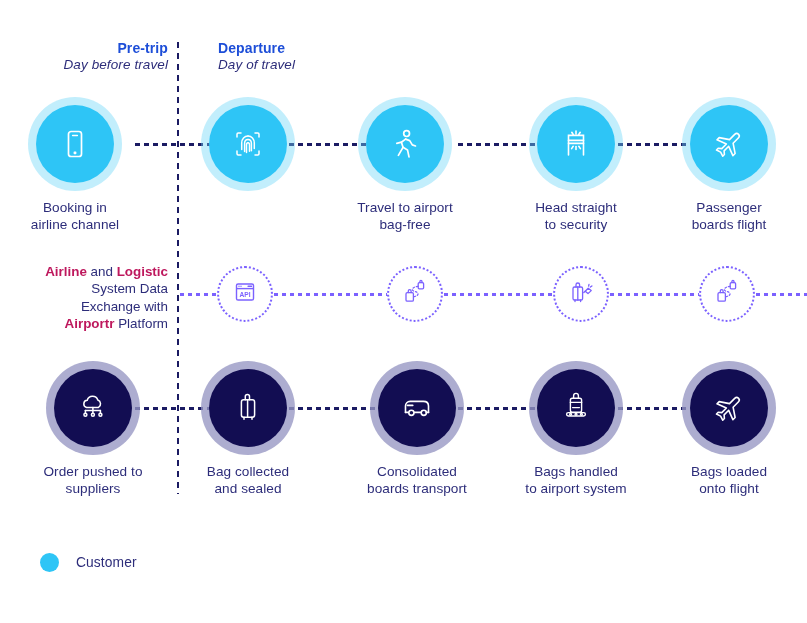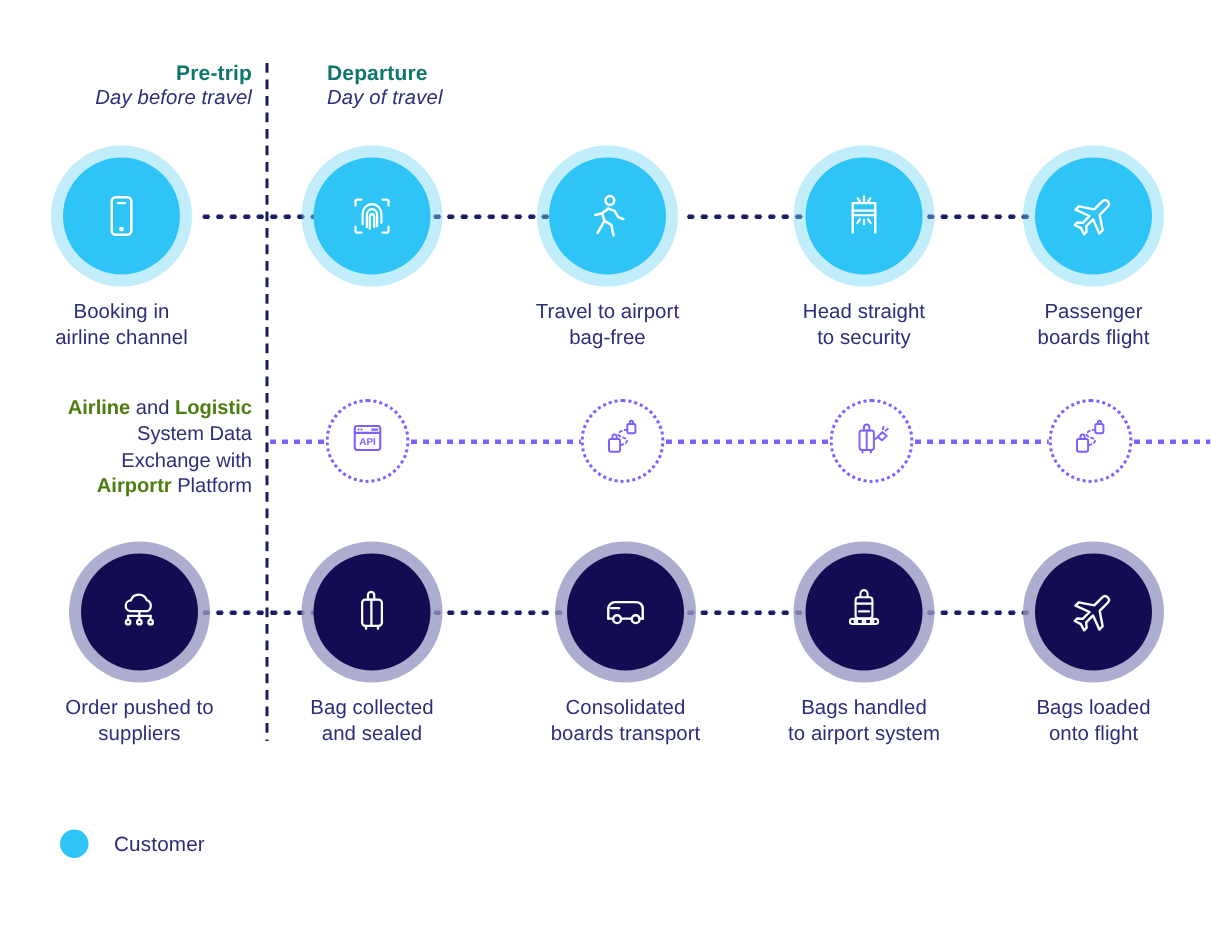--- a/index.html
+++ b/index.html
@@ -9,21 +9,21 @@
     font-family: "Liberation Sans", sans-serif;
     overflow: hidden;
   }
   #stage { position: relative; width: 807px; height: 623px; }
 
   
   .phase { position: absolute; text-align: right; line-height: 1.22; }
   .phase.left  { left: 0;   width: 168px; text-align: right; }
   .phase.right { left: 218px; width: 240px; text-align: left; }
   .phase-title {
-    font-size: 14px; font-weight: bold; color: #0f766e;
+    font-size: 14px; font-weight: bold; color: #1d4ed8;
     letter-spacing: .1px;
   }
   .phase-sub {
     font-size: 13.5px; font-style: italic; color: #2d2d7a;
     letter-spacing: .1px;
   }
 
   
   .divider {
     position: absolute; left: 177px; top: 42px;
@@ -74,21 +74,21 @@
     border-radius: 50%;
     border: 2px dotted #7b61ff;
     display: flex; align-items: center; justify-content: center;
     background: #ffffff;
   }
   .mid-caption {
     position: absolute; left: 0; width: 168px;
     text-align: right; line-height: 1.3;
     font-size: 13.4px; color: #2d2d7a;
   }
-  .mid-caption b { color: #4d7c0f; font-weight: bold; }
+  .mid-caption b { color: #be185d; font-weight: bold; }
 
   
   .legend { position: absolute; left: 40px; top: 549px; }
   .legend-row { display: flex; align-items: center; height: 26px; }
   .legend-dot { width: 19px; height: 19px; border-radius: 50%; }
   .legend-dot.cyan { background: #2ec5f6; }
   .legend-dot.navy { background: #120d52; }
   .legend-label {
     margin-left: 17px; font-size: 13.8px; color: #2d2d7a;
     letter-spacing: .1px;
@@ -108,21 +108,21 @@
     <div class="phase-sub">Day of travel</div>
   </div>
 
   <div class="divider"></div>
 
   <div class="dotrow navy" style="left:133px; top:143px; width:84px;"></div>
   <div class="dotrow navy" style="left:287px; top:143px; width:100px;"></div>
   <div class="dotrow navy" style="left:456px; top:143px; width:90px;"></div>
   <div class="dotrow navy" style="left:616px; top:143px; width:74px;"></div>
 
-  <div class="node" style="left:7px; top:105px;">
+  <div class="node" style="left:1px; top:105px;">
     <div class="bubble cyan">
       <span>
         <svg width="40" height="40" viewBox="0 0 40 40" fill="none" stroke="#ffffff" stroke-width="1.7">
           <rect x="13.5" y="7.5" width="13" height="25" rx="2.6"></rect>
           <line x1="17.6" y1="11.4" x2="22.4" y2="11.4" stroke-width="1.5" stroke-linecap="round"></line>
           <rect x="18.6" y="27.4" width="2.8" height="2.8" rx="0.7" fill="#ffffff" stroke="none"></rect>
         </svg>
       </span>
     </div>
     <div class="node-label">Booking in

